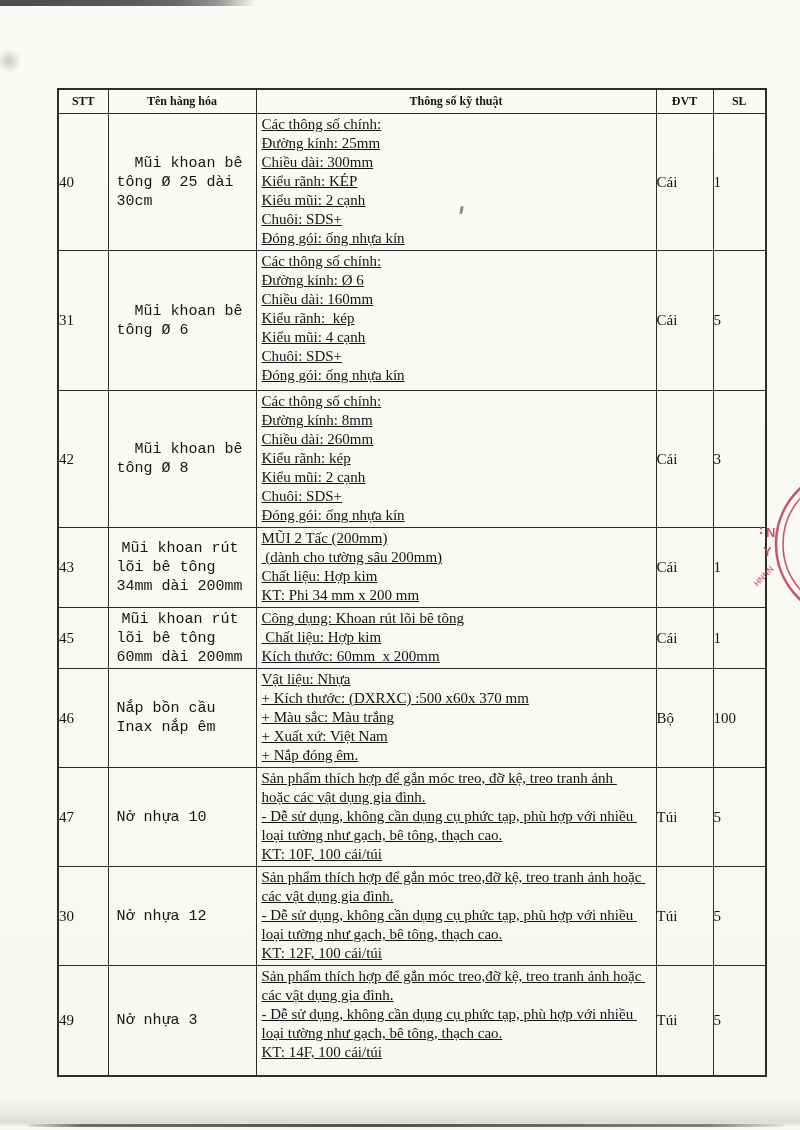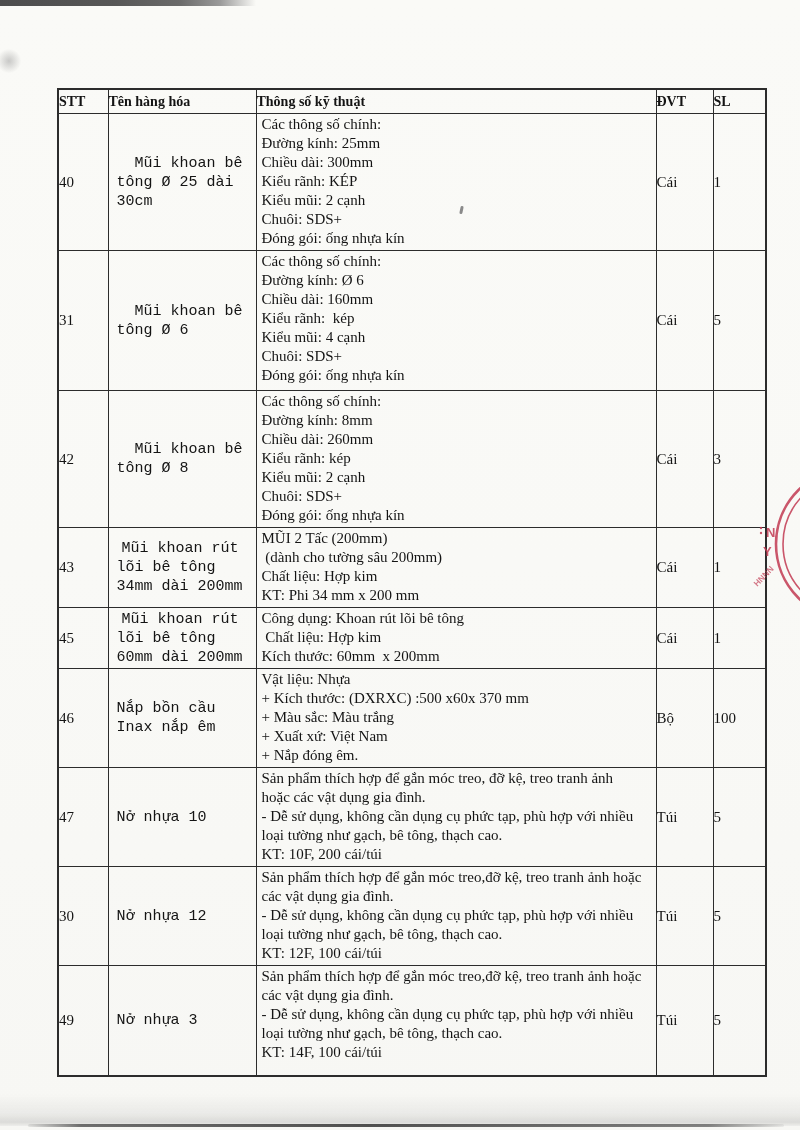--- a/index.html
+++ b/index.html
@@ -47,33 +47,33 @@
     border-collapse: collapse;
     table-layout: fixed;
     background: transparent;
   }
   .doc-table th, .doc-table td {
     border: 1.6px solid #2c2c2c;
   }
   .doc-table { border: 2px solid #2c2c2c; }
   .doc-table th {
     height: 23px;
-    font-size: 14px;
+    font-size: 12px;
     font-weight: bold;
-    text-align: left;
+    text-align: center;
     padding: 0;
   }
   .doc-table td {
     font-size: 15px;
     line-height: 19px;
   }
   .td-stt, .td-dvt, .td-sl { vertical-align: middle; padding: 0; }
   .td-name { vertical-align: middle; padding: 0 5px 0 8px; font-family: Liberation Mono, monospace; }
   .td-spec { vertical-align: top; padding: 1px 14px 2px 5px; }
-  .spec-line { white-space: pre-wrap; }
+  .spec-line { white-space: pre-wrap; text-decoration: underline; }
 
   
   #rows tr:nth-child(1) { height: 132px; }
   #rows tr:nth-child(2) { height: 140px; }
   #rows tr:nth-child(3) { height: 133px; }
   #rows tr:nth-child(4) { height: 77px; }
   #rows tr:nth-child(5) { height: 57px; }
   #rows tr:nth-child(6) { height: 97px; }
   #rows tr:nth-child(7) { height: 99px; }
   #rows tr:nth-child(8) { height: 97px; }
@@ -202,21 +202,21 @@
           </td>
       <td class="td-dvt">Bộ</td>
       <td class="td-sl">100</td>
     </tr>
         <tr>
       <td class="td-stt">47</td>
       <td class="td-name">Nở nhựa 10</td>
       <td class="td-spec">
             <div class="spec-line">Sản phẩm thích hợp để gắn móc treo, đỡ kệ, treo tranh ảnh hoặc các vật dụng gia đình.</div>
             <div class="spec-line">- Dễ sử dụng, không cần dụng cụ phức tạp, phù hợp với nhiều loại tường như gạch, bê tông, thạch cao.</div>
-            <div class="spec-line">KT: 10F, 200 cái/túi</div>
+            <div class="spec-line">KT: 10F, 100 cái/túi</div>
           </td>
       <td class="td-dvt">Túi</td>
       <td class="td-sl">5</td>
     </tr>
         <tr>
       <td class="td-stt">30</td>
       <td class="td-name">Nở nhựa 12</td>
       <td class="td-spec">
             <div class="spec-line">Sản phẩm thích hợp để gắn móc treo,đỡ kệ, treo tranh ảnh hoặc các vật dụng gia đình.</div>
             <div class="spec-line">- Dễ sử dụng, không cần dụng cụ phức tạp, phù hợp với nhiều loại tường như gạch, bê tông, thạch cao.</div>

